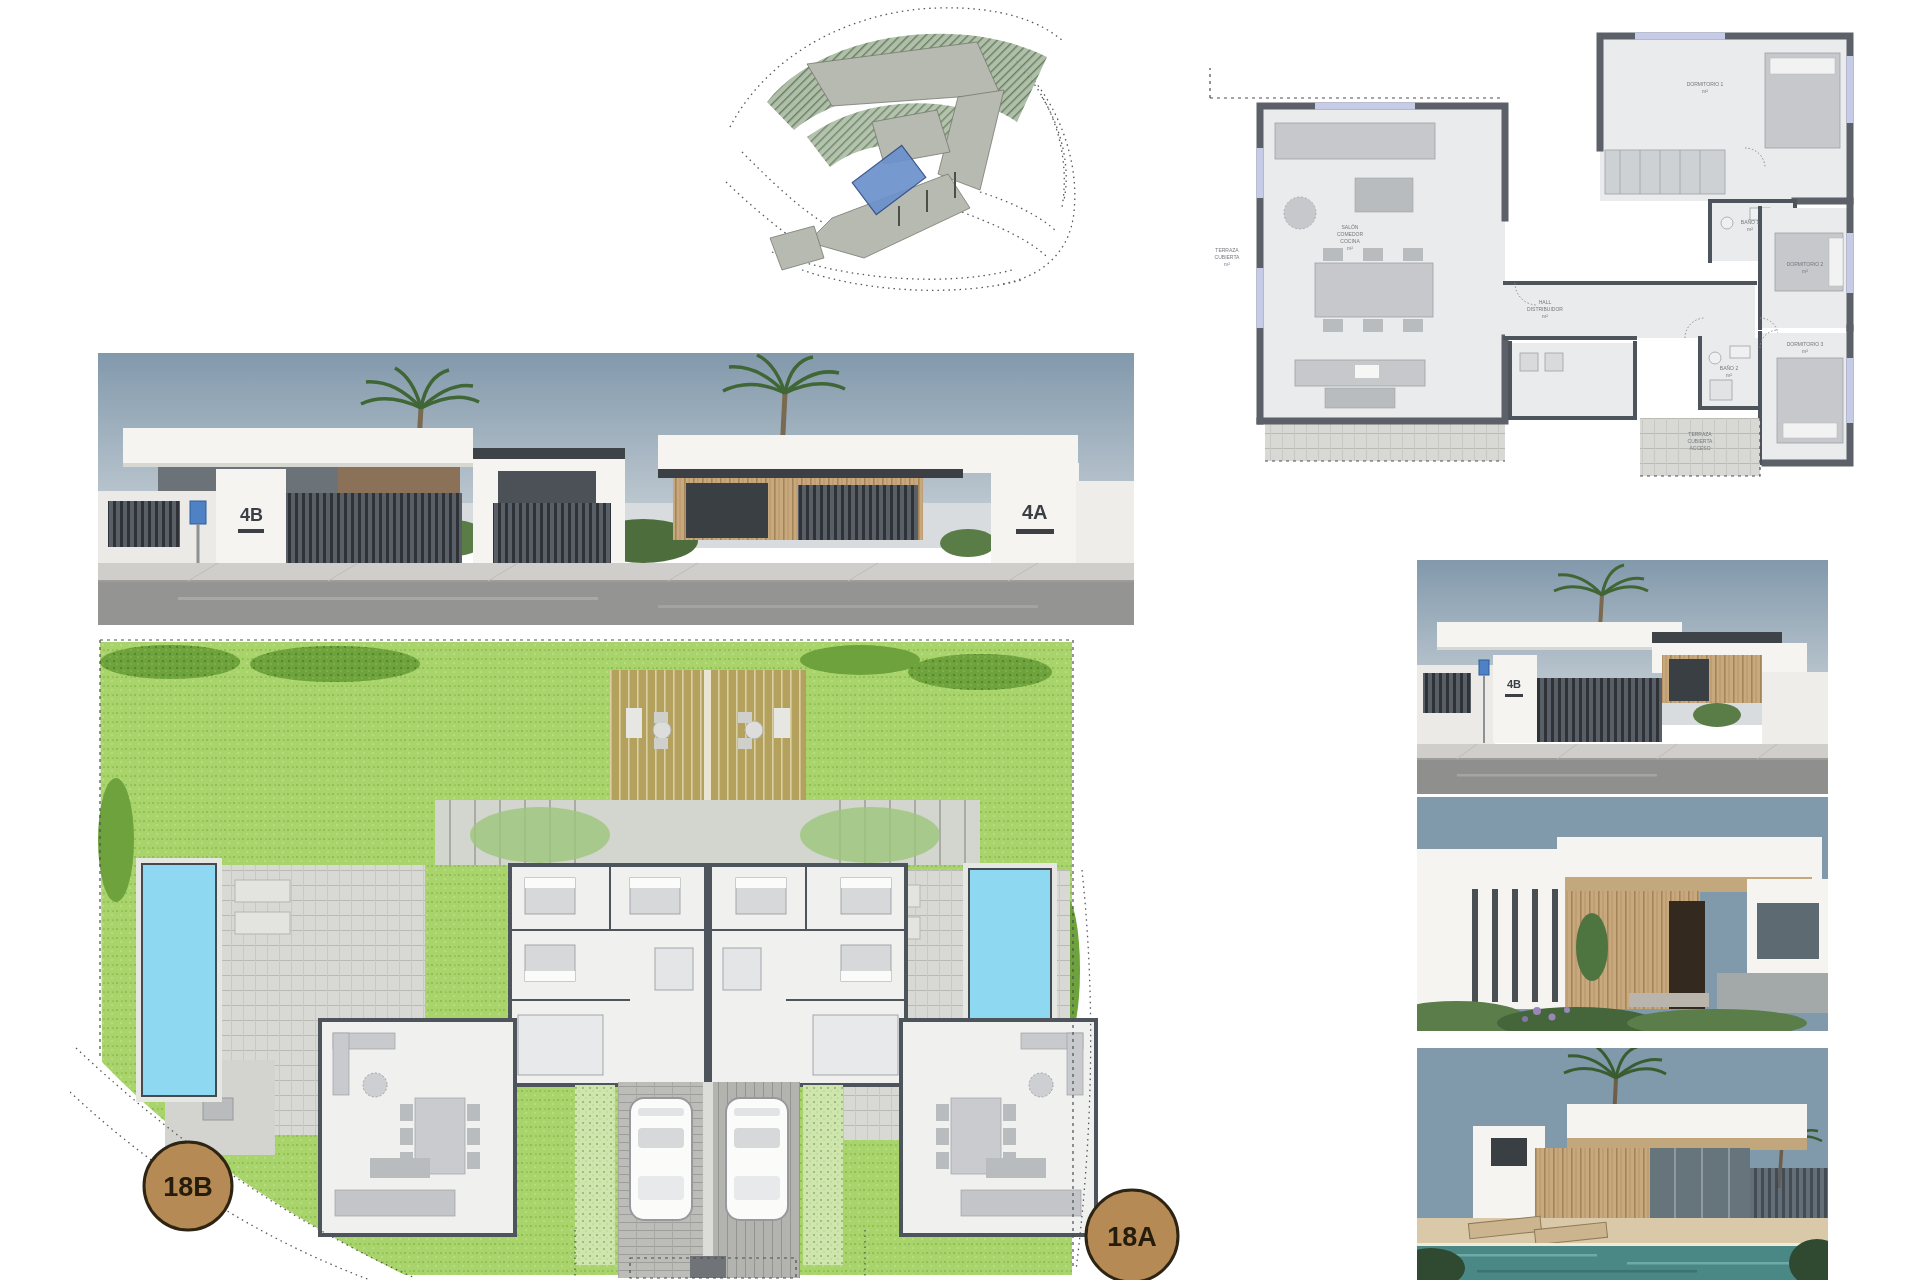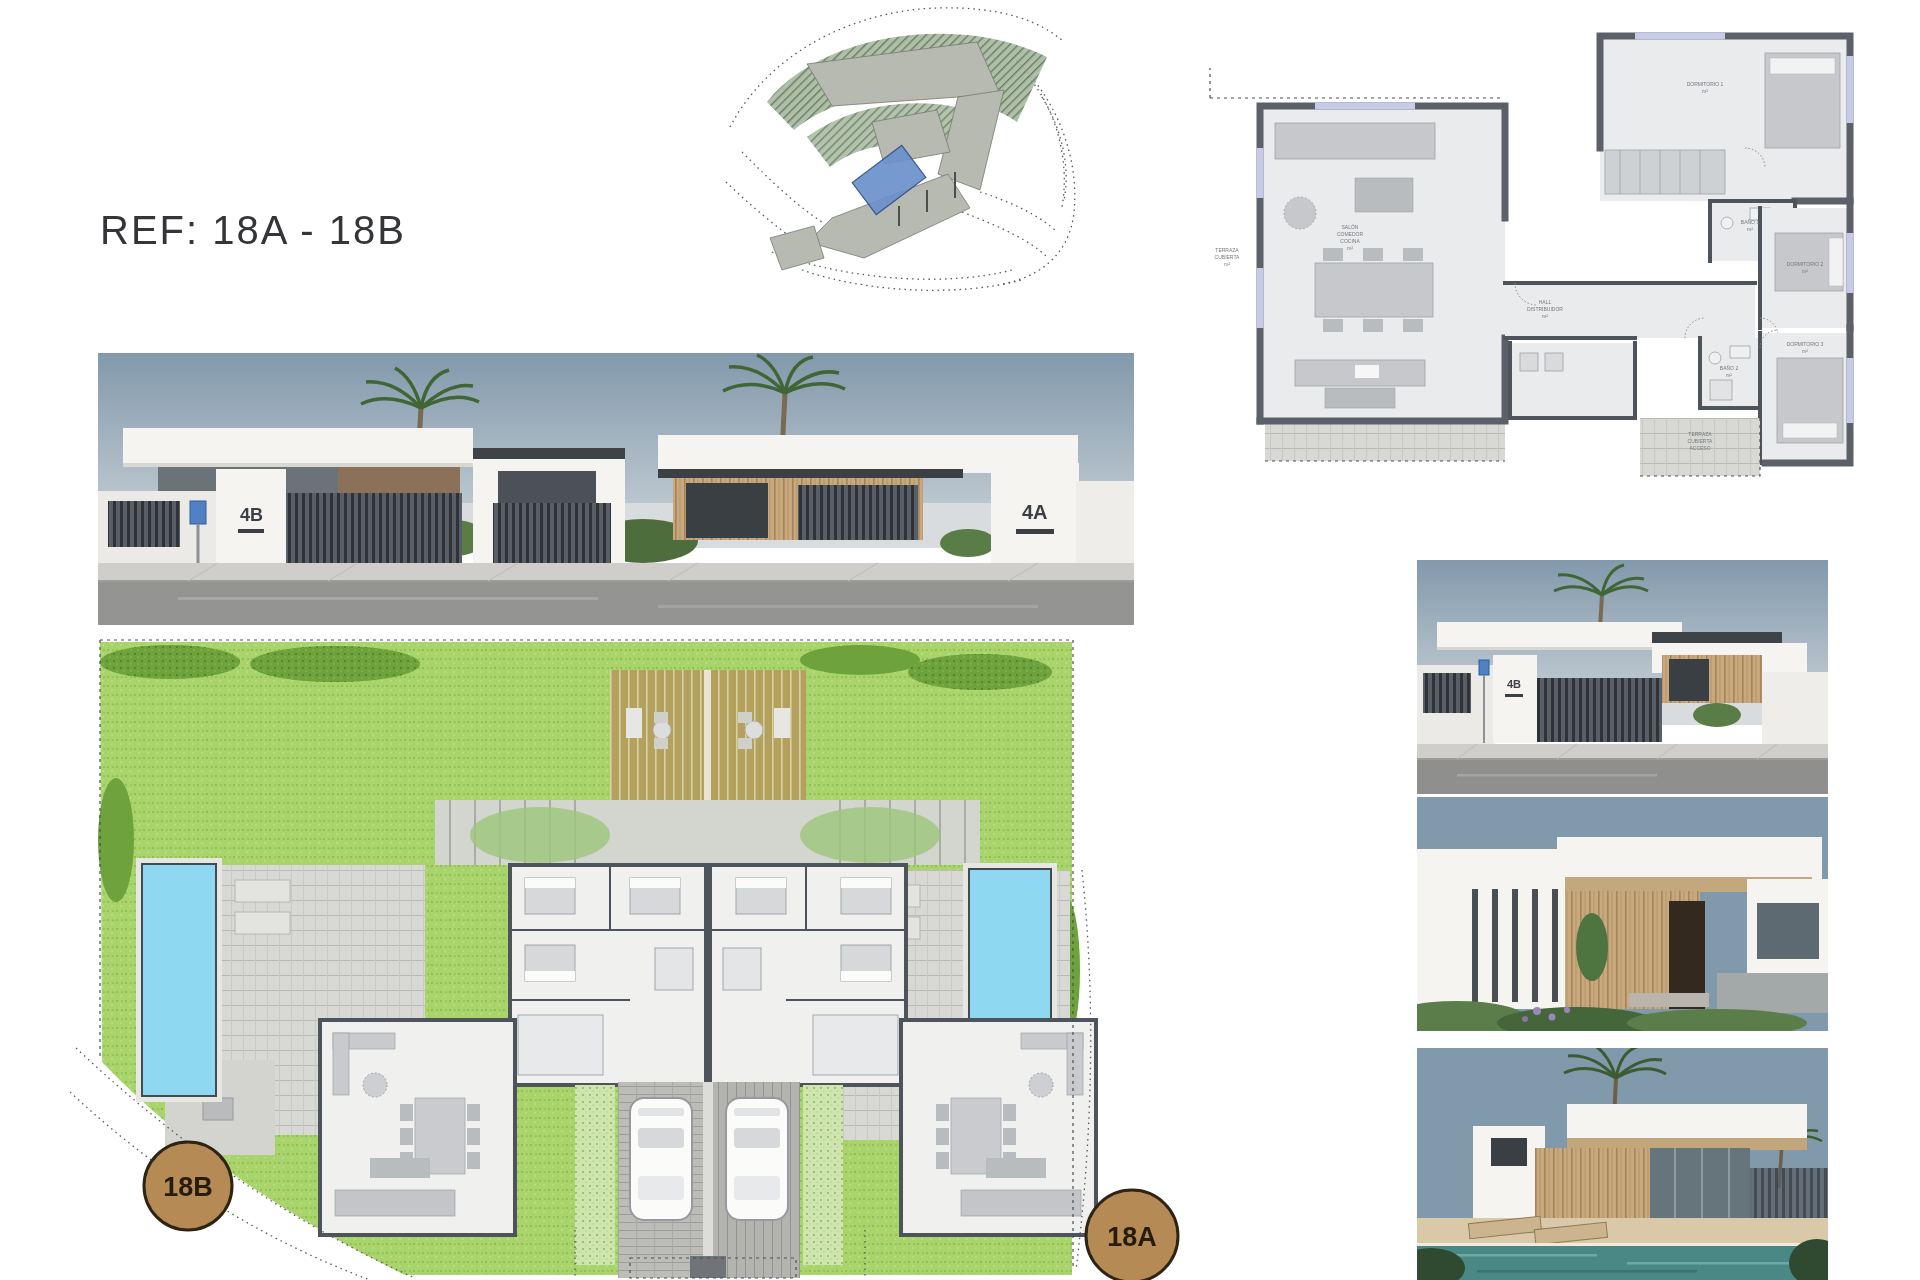--- a/index.html
+++ b/index.html
@@ -70,21 +70,20 @@
         <rect x="0" y="0" width="18" height="1" fill="#9d9e9a"></rect>
         <rect x="8" y="0" width="1" height="8" fill="#a8a9a5"></rect>
       </pattern>
       <pattern id="hatchG" width="6" height="6" patternUnits="userSpaceOnUse" patternTransform="rotate(45)">
         <rect width="6" height="6" fill="#a7b8a0"></rect>
         <rect x="0" y="0" width="1.4" height="6" fill="#55704d"></rect>
       </pattern>
     </defs>
   </svg>
 
-  <div id="ref-title" class="abs">REF: 18A - 18B</div>
 
   <svg class="abs" style="left:712px;top:2px" width="418" height="300" viewBox="0 0 418 300">
     <g>
       <path class="dot" d="M18,125 C60,45 150,8 225,6 C290,4 330,20 352,40"></path>
       <path class="dot" d="M300,55 C340,90 368,150 362,210 C358,250 330,275 290,282"></path>
       <path class="dot" d="M312,70 C345,105 358,160 350,205"></path>
       <path class="dot" d="M330,95 C352,130 358,170 352,198"></path>
       <path class="dot" d="M90,268 C160,292 250,294 310,278"></path>
       <path class="dot" d="M60,250 C140,280 240,284 300,268"></path>
       <path class="dot" d="M250,210 C290,225 320,240 335,255"></path>

